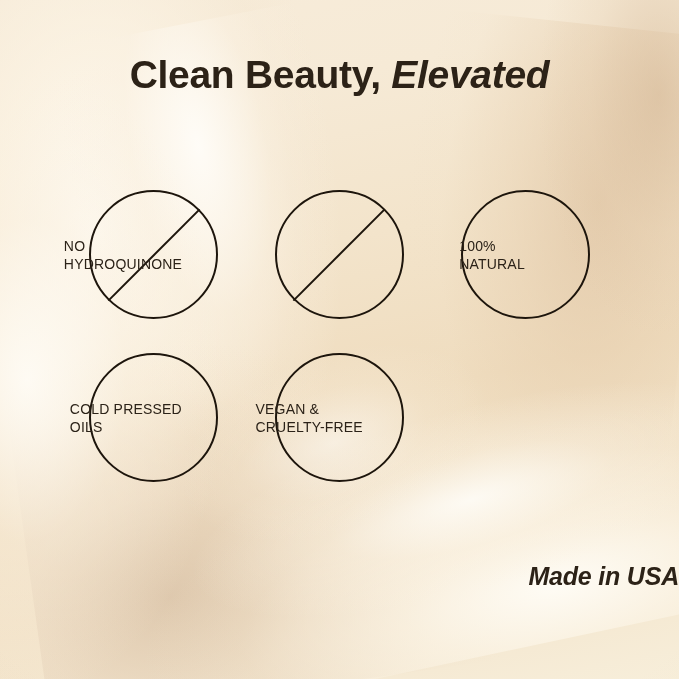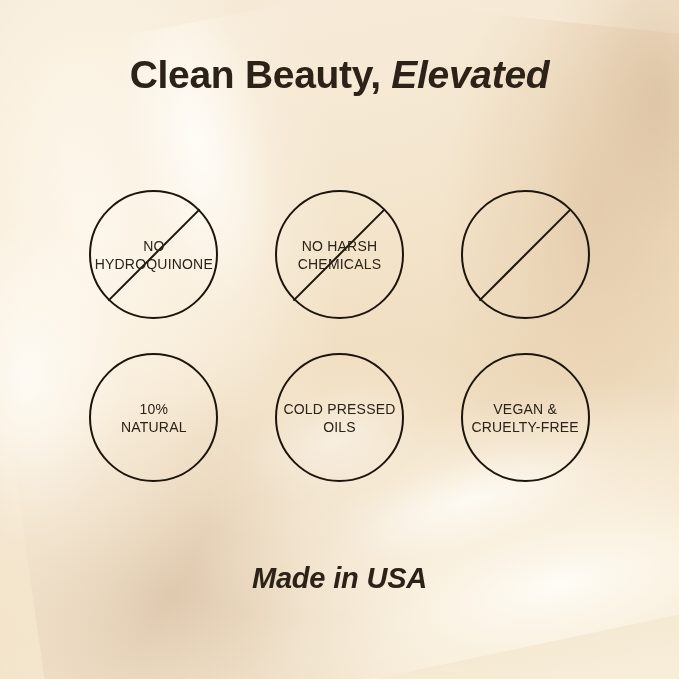--- a/index.html
+++ b/index.html
@@ -166,42 +166,42 @@
     height: 0;
     border-top: 2.4px solid #1d150c;
     transform: translate(-50%, -50%) rotate(-45deg);
   }
   .badge .caption {
     position: absolute;
     left: 50%;
     top: 50%;
     transform: translate(-50%, -50%);
     width: 168px;
-    text-align: center;
+    text-align: left;
     font-size: 14px;
     line-height: 1.32;
     color: #2b2218;
     letter-spacing: 0.2px;
     white-space: pre-line;
   }
   .badge.cap-wide .caption {
     width: 180px;
   }
   .badge.cap-narrow .caption {
     width: 132px;
   }
 
   
   .footer {
     position: absolute;
     top: 562px;
     left: 0;
     width: 679px;
-    text-align: center;
-    font-size: 29px;
+    text-align: right;
+    font-size: 25px;
     font-weight: bold;
     font-style: italic;
     color: #2c2217;
     letter-spacing: -0.2px;
     white-space: nowrap;
   }
   .footer .strong {
     font-weight: bold;
   }
 </style>
@@ -228,35 +228,29 @@
 
   <div class="badge-grid">
 
     <div class="badge cap-wide">
       <div class="ring"></div>
       <div class="slash"></div>
       <div class="caption">NO
 HYDROQUINONE</div>
     </div>
 
-    <div class="badge cap-narrow">
+
+    <div class="badge">
       <div class="ring"></div>
       <div class="slash"></div>
-      <div class="caption">NO HARSH
-CHEMICALS</div>
-    </div>
-
-    <div class="badge">
-      <div class="ring"></div>
-      <div class="slash"></div>
     </div>
 
     <div class="badge thin cap-narrow">
       <div class="ring"></div>
-      <div class="caption">10%
+      <div class="caption">100%
 NATURAL</div>
     </div>
 
     <div class="badge thin">
       <div class="ring"></div>
       <div class="caption">COLD PRESSED
 OILS</div>
     </div>
 
     <div class="badge thin">

